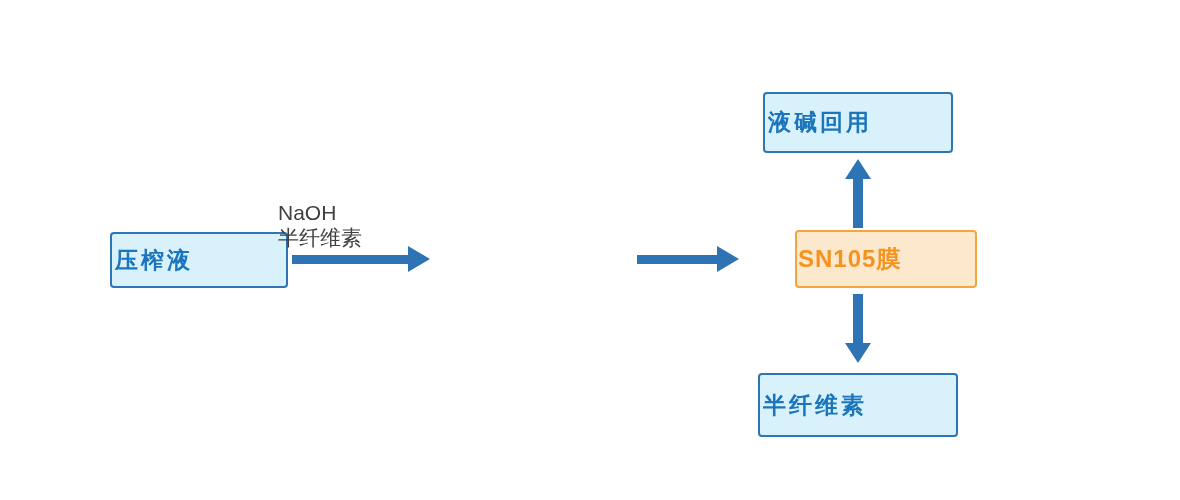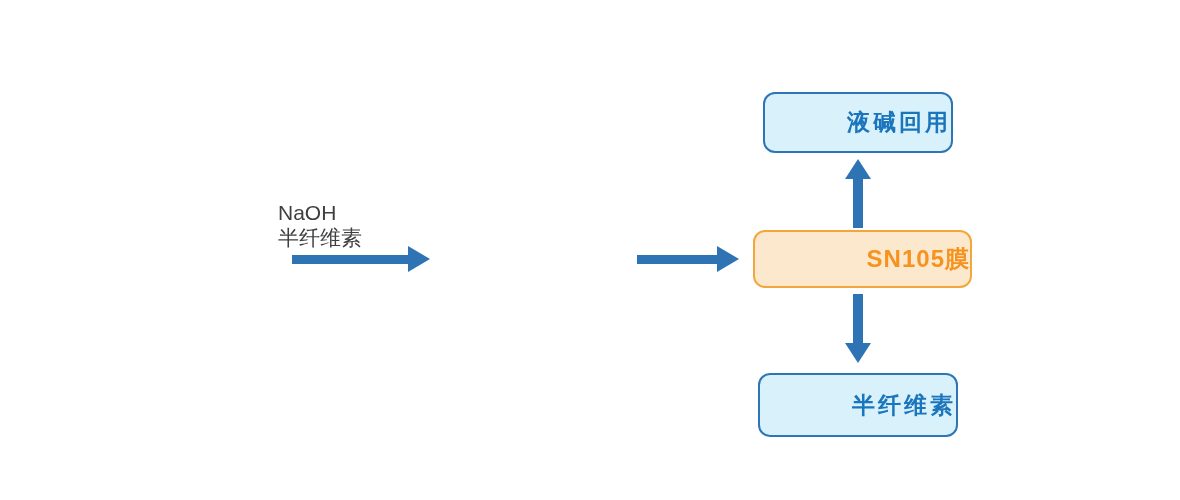--- a/index.html
+++ b/index.html
@@ -11,45 +11,45 @@
   .canvas {
     position: relative;
     width: 1180px;
     height: 500px;
     background: #ffffff;
     overflow: hidden;
   }
   .node {
     position: absolute;
     box-sizing: border-box;
-    border-radius: 12px;
+    border-radius: 4px;
     display: flex;
     align-items: center;
-    justify-content: flex-end;
+    justify-content: flex-start;
     font-weight: bold;
     font-size: 23px;
     letter-spacing: 3px;
     text-indent: 3px;
   }
   .node.blue {
     background: #d8f1fb;
     border: 2px solid #2e75b6;
     color: #1b75bc;
   }
   .node.orange {
     background: #fce9cd;
     border: 2px solid #f3a63c;
     color: #f6921e;
     letter-spacing: 1px;
     text-indent: 1px;
     font-size: 24px;
   }
   #node-press-liquid   { left: 110px; top: 232px; width: 178px; height: 56px; }
   #node-pre-filter     { left: 432px; top: 230px; width: 200px; height: 58px; }
-  #node-sn105          { left: 753px; top: 230px; width: 219px; height: 58px; }
+  #node-sn105          { left: 795px; top: 230px; width: 182px; height: 58px; }
   #node-alkali-reuse   { left: 763px; top:  92px; width: 190px; height: 61px; }
   #node-hemicellulose  { left: 758px; top: 373px; width: 200px; height: 64px; }
 
   .shaft {
     position: absolute;
     background: #2e74b5;
   }
   .head {
     position: absolute;
     width: 0;
@@ -90,20 +90,23 @@
     font-size: 21px;
     line-height: 25px;
   }
   .edge-label span { display: block; }
 </style>
 </head>
 <body>
 
 <div class="canvas">
 
+  <div class="node blue" id="node-press-liquid">
+    <span>压榨液</span>
+  </div>
 
 
   <div class="node orange" id="node-sn105">
     <span>SN105膜</span>
   </div>
 
   <div class="node blue" id="node-alkali-reuse">
     <span>液碱回用</span>
   </div>
 

